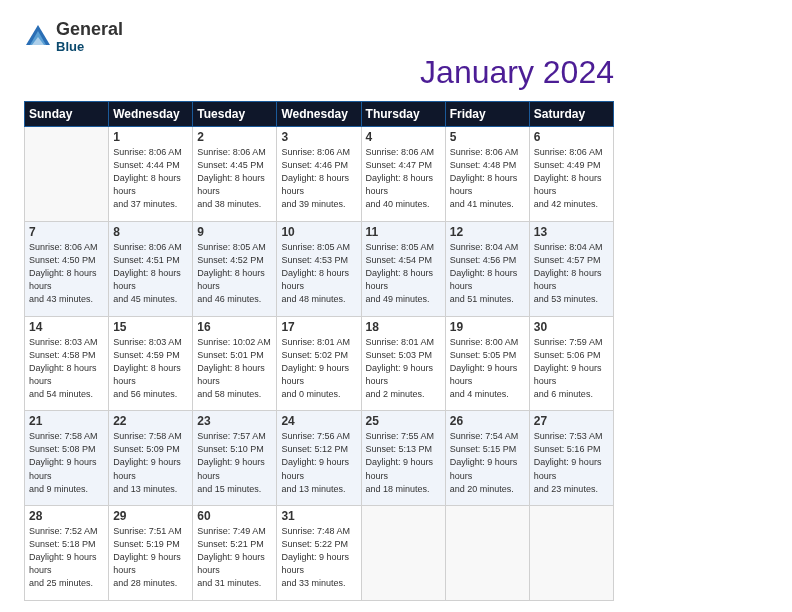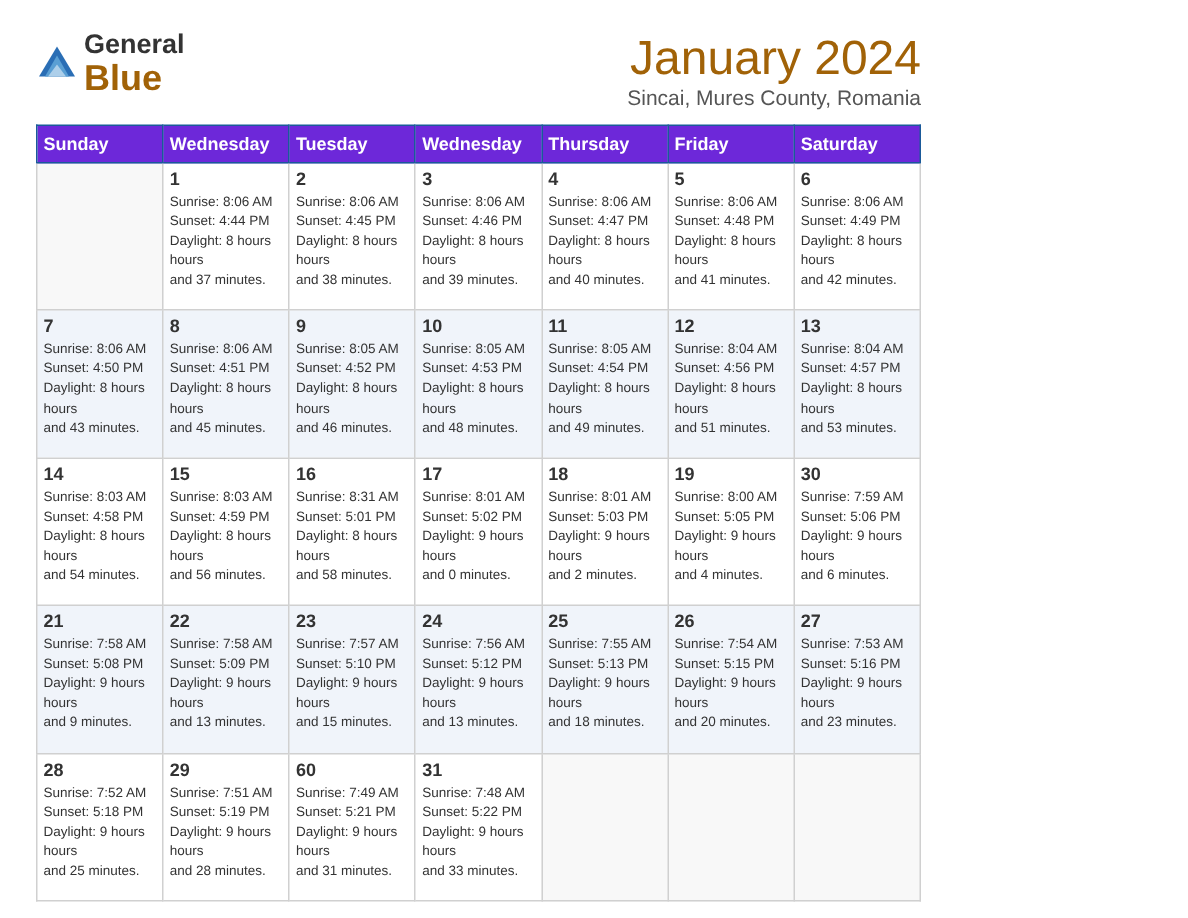--- a/index.html
+++ b/index.html
@@ -32,47 +32,48 @@
       display: flex;
       flex-direction: column;
       line-height: 1.1;
     }
     .logo-general {
       font-size: 18px;
       font-weight: bold;
       color: #333;
     }
     .logo-blue {
-      font-size: 24px;
-      font-weight: bold;
-      color: #a16207;
+      font-size: 13px;
+      font-weight: bold;
+      color: #0c4a6e;
     }
     .logo-icon {
       width: 28px;
       height: 28px;
     }
     .title-block {
       text-align: right;
     }
     .main-title {
       font-size: 32px;
       font-weight: normal;
-      color: #a16207;
+      color: #4c1d95;
+      margin-top: 34px;
     }
     .subtitle {
       font-size: 14px;
       color: #555;
     }
     .calendar {
       width: 100%;
       border-collapse: collapse;
       flex: 1;
     }
     .calendar th {
-      background-color: #6d28d9;
+      background-color: #0f172a;
       color: #fff;
       font-size: 12px;
       font-weight: bold;
       padding: 5px 4px;
       text-align: left;
       border: 1px solid #1a5a9a;
     }
     .calendar td {
       border: 1px solid #d0d0d0;
       vertical-align: top;
@@ -119,21 +120,20 @@
         <polygon points="14,8 22,22 6,22" fill="#5a9fd4"></polygon>
         <polygon points="14,14 20,22 8,22" fill="#fff" opacity="0.5"></polygon>
       </svg>
       <div class="logo-text">
         <span class="logo-general">General</span>
         <span class="logo-blue">Blue</span>
       </div>
     </div>
     <div class="title-block">
       <div class="main-title">January 2024</div>
-      <div class="subtitle">Sincai, Mures County, Romania</div>
     </div>
   </div>
 
   <table class="calendar">
     <thead>
       <tr>
       <th>Sunday</th>
           <th>Wednesday</th>
           <th>Tuesday</th>
           <th>Wednesday</th>
@@ -204,21 +204,21 @@
           <td>
             <span class="day-number">14</span>
             <div class="day-info"><span>Sunrise: 8:03 AM</span><br><span>Sunset: 4:58 PM</span><br><span>Daylight: 8 hours hours</span><br><span>and 54 minutes.</span></div>
           </td>
           <td>
             <span class="day-number">15</span>
             <div class="day-info"><span>Sunrise: 8:03 AM</span><br><span>Sunset: 4:59 PM</span><br><span>Daylight: 8 hours hours</span><br><span>and 56 minutes.</span></div>
           </td>
           <td>
             <span class="day-number">16</span>
-            <div class="day-info"><span>Sunrise: 8:31 AM</span><br><span>Sunset: 5:01 PM</span><br><span>Daylight: 8 hours hours</span><br><span>and 58 minutes.</span></div>
+            <div class="day-info"><span>Sunrise: 10:02 AM</span><br><span>Sunset: 5:01 PM</span><br><span>Daylight: 8 hours hours</span><br><span>and 58 minutes.</span></div>
           </td>
           <td>
             <span class="day-number">17</span>
             <div class="day-info"><span>Sunrise: 8:01 AM</span><br><span>Sunset: 5:02 PM</span><br><span>Daylight: 9 hours hours</span><br><span>and 0 minutes.</span></div>
           </td>
           <td>
             <span class="day-number">18</span>
             <div class="day-info"><span>Sunrise: 8:01 AM</span><br><span>Sunset: 5:03 PM</span><br><span>Daylight: 9 hours hours</span><br><span>and 2 minutes.</span></div>
           </td>
           <td>

